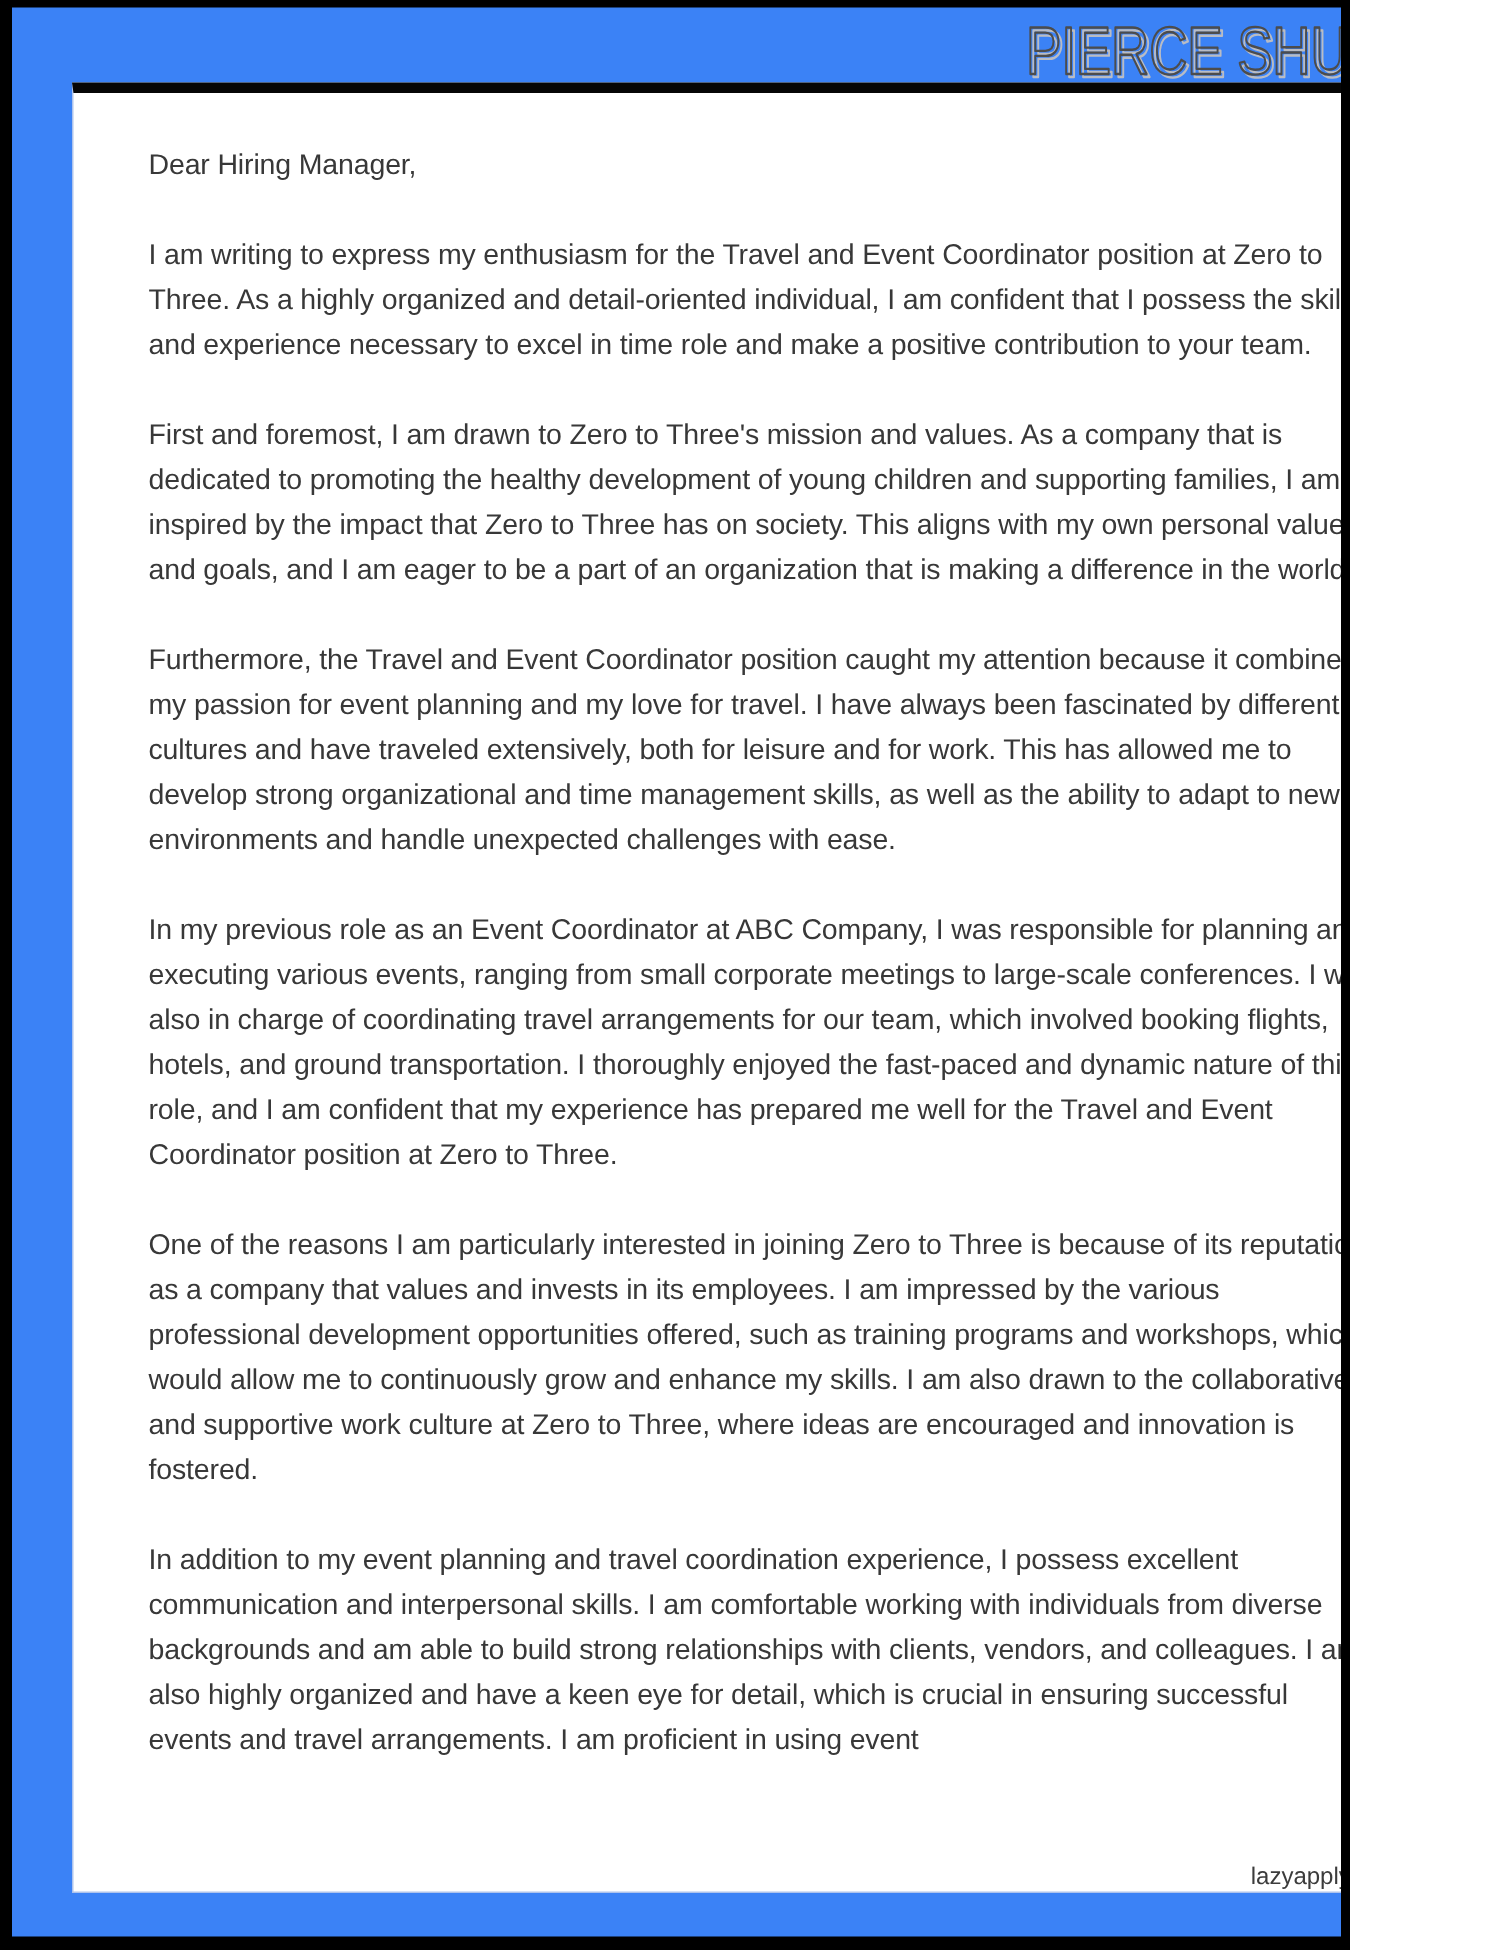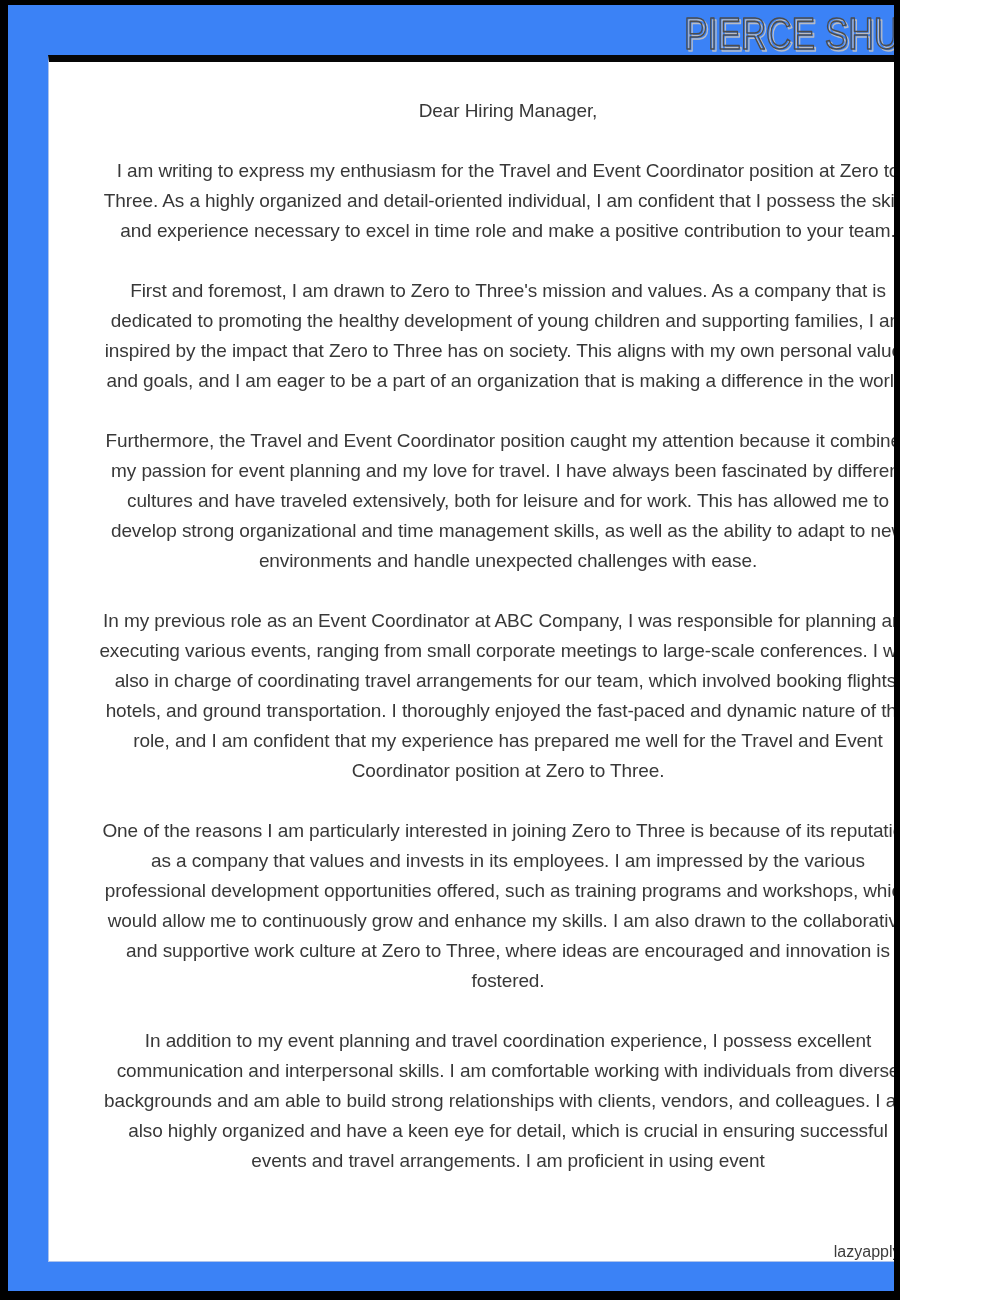--- a/index.html
+++ b/index.html
@@ -65,21 +65,20 @@
     left: 50px;
     top: 34px;
     width: 818px;
     font-size: 19px;
     line-height: 30px;
     letter-spacing: -0.1px;
     color: #383838;
   }
   .letter p {
     margin: 0 0 30px 0;
-    text-align: center;
   }
   .watermark {
     position: absolute;
     right: 10px;
     bottom: 1px;
     font-size: 16px;
     line-height: 16px;
     color: #3c3c3c;
     white-space: nowrap;
     margin-left: 19px;

